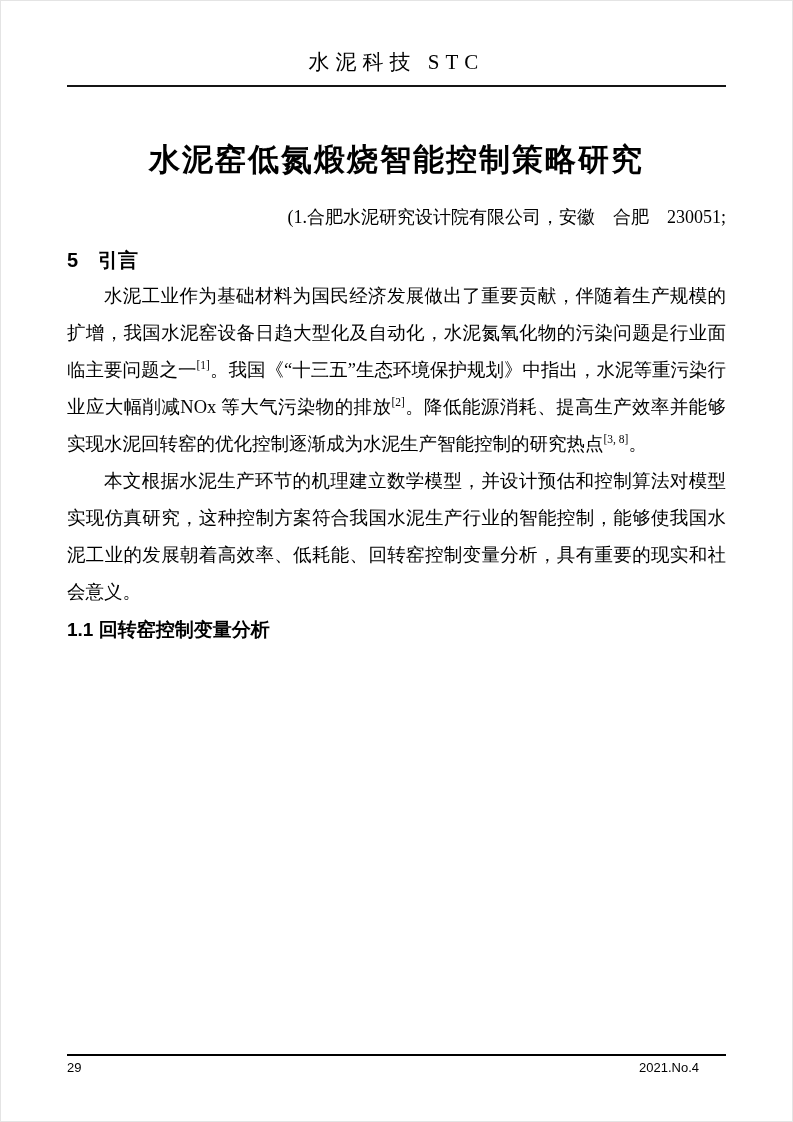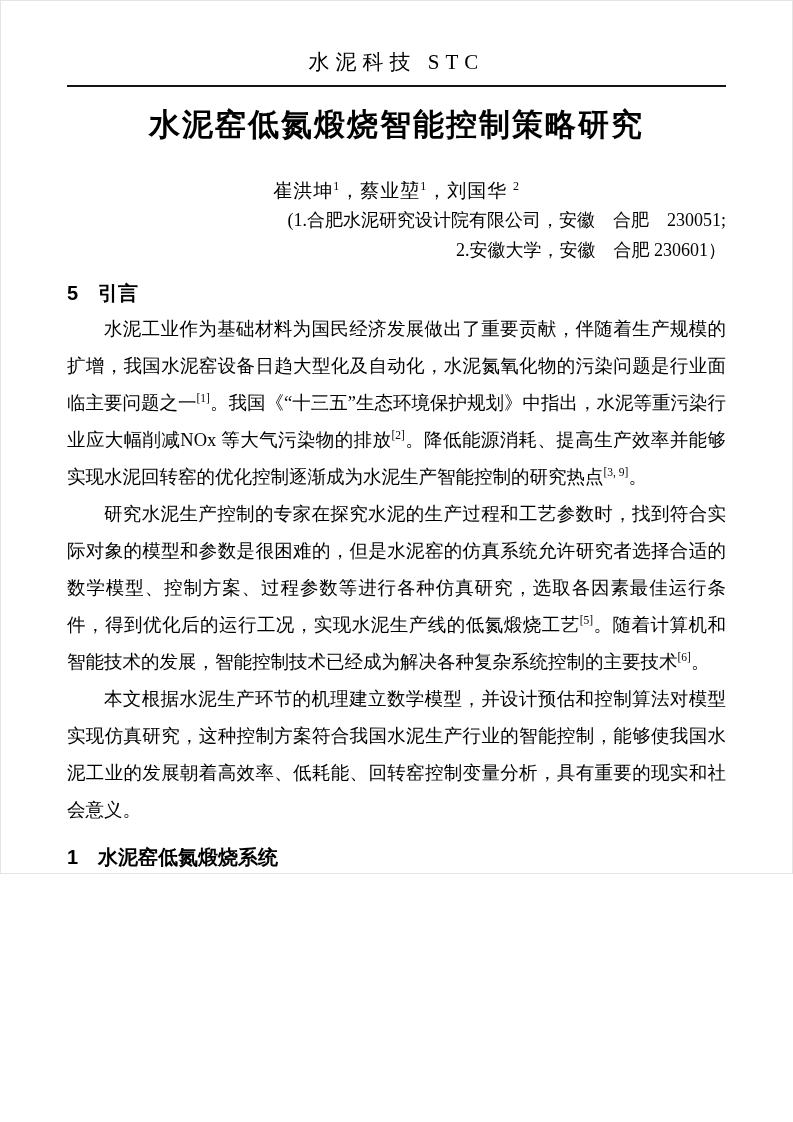--- a/index.html
+++ b/index.html
@@ -1,18 +1,18 @@
 <!DOCTYPE html>
 <html lang="zh"><head>
 <meta charset="utf-8">
 <style>
   html,body{margin:0;padding:0;background:#fff;}
   .page{
     position:relative;
-    width:793px;height:874px;
+    width:793px;height:1122px;
     margin:0 auto;
     background:#fff;
     box-sizing:border-box;
     border:1px solid #e4e4e4;
     color:#000;
     font-family:"Liberation Serif","DejaVu Serif",serif;
     overflow:hidden;
   }
   .content{padding:0 66px;}
 
@@ -24,21 +24,21 @@
     letter-spacing:6px;
     font-family:"Liberation Serif","DejaVu Serif",serif;
   }
   .header-rule{
     margin-top:8px;
     border-bottom:2px solid #151515;
     height:0;
   }
 
   .article-title{
-    margin-top:17px;
+    margin-top:52px;
     text-align:center;
     font-size:31px;
     line-height:42px;
     font-weight:bold;
     letter-spacing:2px;
     font-family:"Liberation Sans","DejaVu Sans",sans-serif;
   }
 
   .authors-line{
     margin-top:26px;
@@ -97,32 +97,28 @@
 <body>
 
 <div class="page">
   <div class="content">
 
     <div class="journal-header">水泥科技 STC</div>
     <div class="header-rule"></div>
 
     <h1 class="article-title">水泥窑低氮煅烧智能控制策略研究</h1>
 
-    <div class="authors-line">崔洪坤<sup>1</sup>，蔡业堃<sup>1</sup>，刘国华 <sup>2</sup></div>
 
     <div class="affiliation-line">(1.合肥水泥研究设计院有限公司，安徽　合肥　230051;</div>
-    <div class="affiliation-line">2.安徽大学，安徽　合肥 230601）</div>
 
     <h2 class="sec-heading">5　引言</h2>
 
-    <p class="body-paragraph">水泥工业作为基础材料为国民经济发展做出了重要贡献，伴随着生产规模的扩增，我国水泥窑设备日趋大型化及自动化，水泥氮氧化物的污染问题是行业面临主要问题之一<sup>[1]</sup>。我国《“十三五”生态环境保护规划》中指出，水泥等重污染行业应大幅削减NOx 等大气污染物的排放<sup>[2]</sup>。降低能源消耗、提高生产效率并能够实现水泥回转窑的优化控制逐渐成为水泥生产智能控制的研究热点<sup>[3, 9]</sup>。</p>
-    <p class="body-paragraph">研究水泥生产控制的专家在探究水泥的生产过程和工艺参数时，找到符合实际对象的模型和参数是很困难的，但是水泥窑的仿真系统允许研究者选择合适的数学模型、控制方案、过程参数等进行各种仿真研究，选取各因素最佳运行条件，得到优化后的运行工况，实现水泥生产线的低氮煅烧工艺<sup>[5]</sup>。随着计算机和智能技术的发展，智能控制技术已经成为解决各种复杂系统控制的主要技术<sup>[6]</sup>。</p>
+    <p class="body-paragraph">水泥工业作为基础材料为国民经济发展做出了重要贡献，伴随着生产规模的扩增，我国水泥窑设备日趋大型化及自动化，水泥氮氧化物的污染问题是行业面临主要问题之一<sup>[1]</sup>。我国《“十三五”生态环境保护规划》中指出，水泥等重污染行业应大幅削减NOx 等大气污染物的排放<sup>[2]</sup>。降低能源消耗、提高生产效率并能够实现水泥回转窑的优化控制逐渐成为水泥生产智能控制的研究热点<sup>[3, 8]</sup>。</p>
     <p class="body-paragraph">本文根据水泥生产环节的机理建立数学模型，并设计预估和控制算法对模型实现仿真研究，这种控制方案符合我国水泥生产行业的智能控制，能够使我国水泥工业的发展朝着高效率、低耗能、回转窑控制变量分析，具有重要的现实和社会意义。</p>
 
-    <h2 class="sec-heading">1　水泥窑低氮煅烧系统</h2>
     <h3 class="sec-heading level2">1.1 回转窑控制变量分析</h3>
 
 
   </div>
 
   <div class="page-footer">
     <div class="footer-page-number">29</div>
     <div class="footer-issue">2021.No.4</div>
   </div>
 </div>

